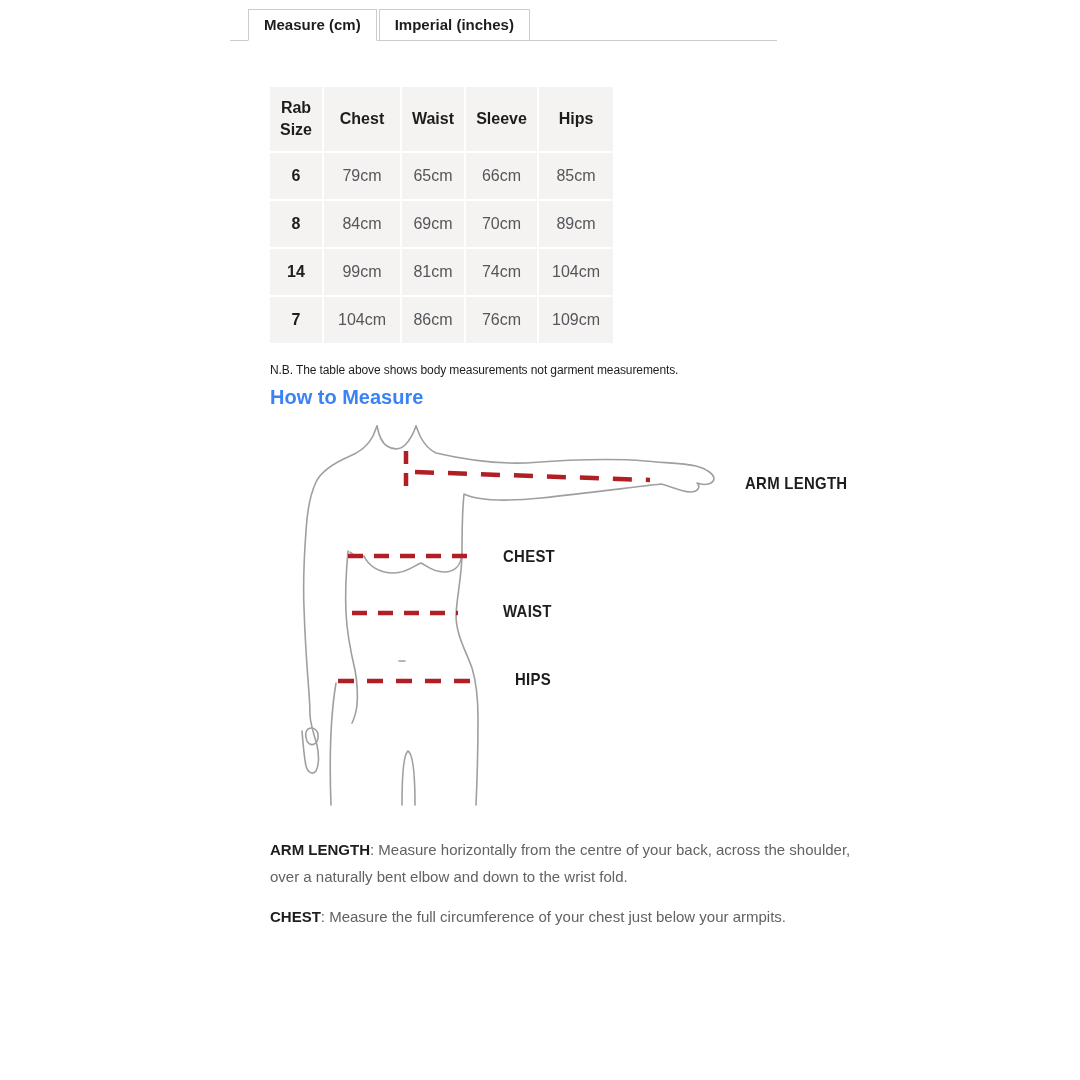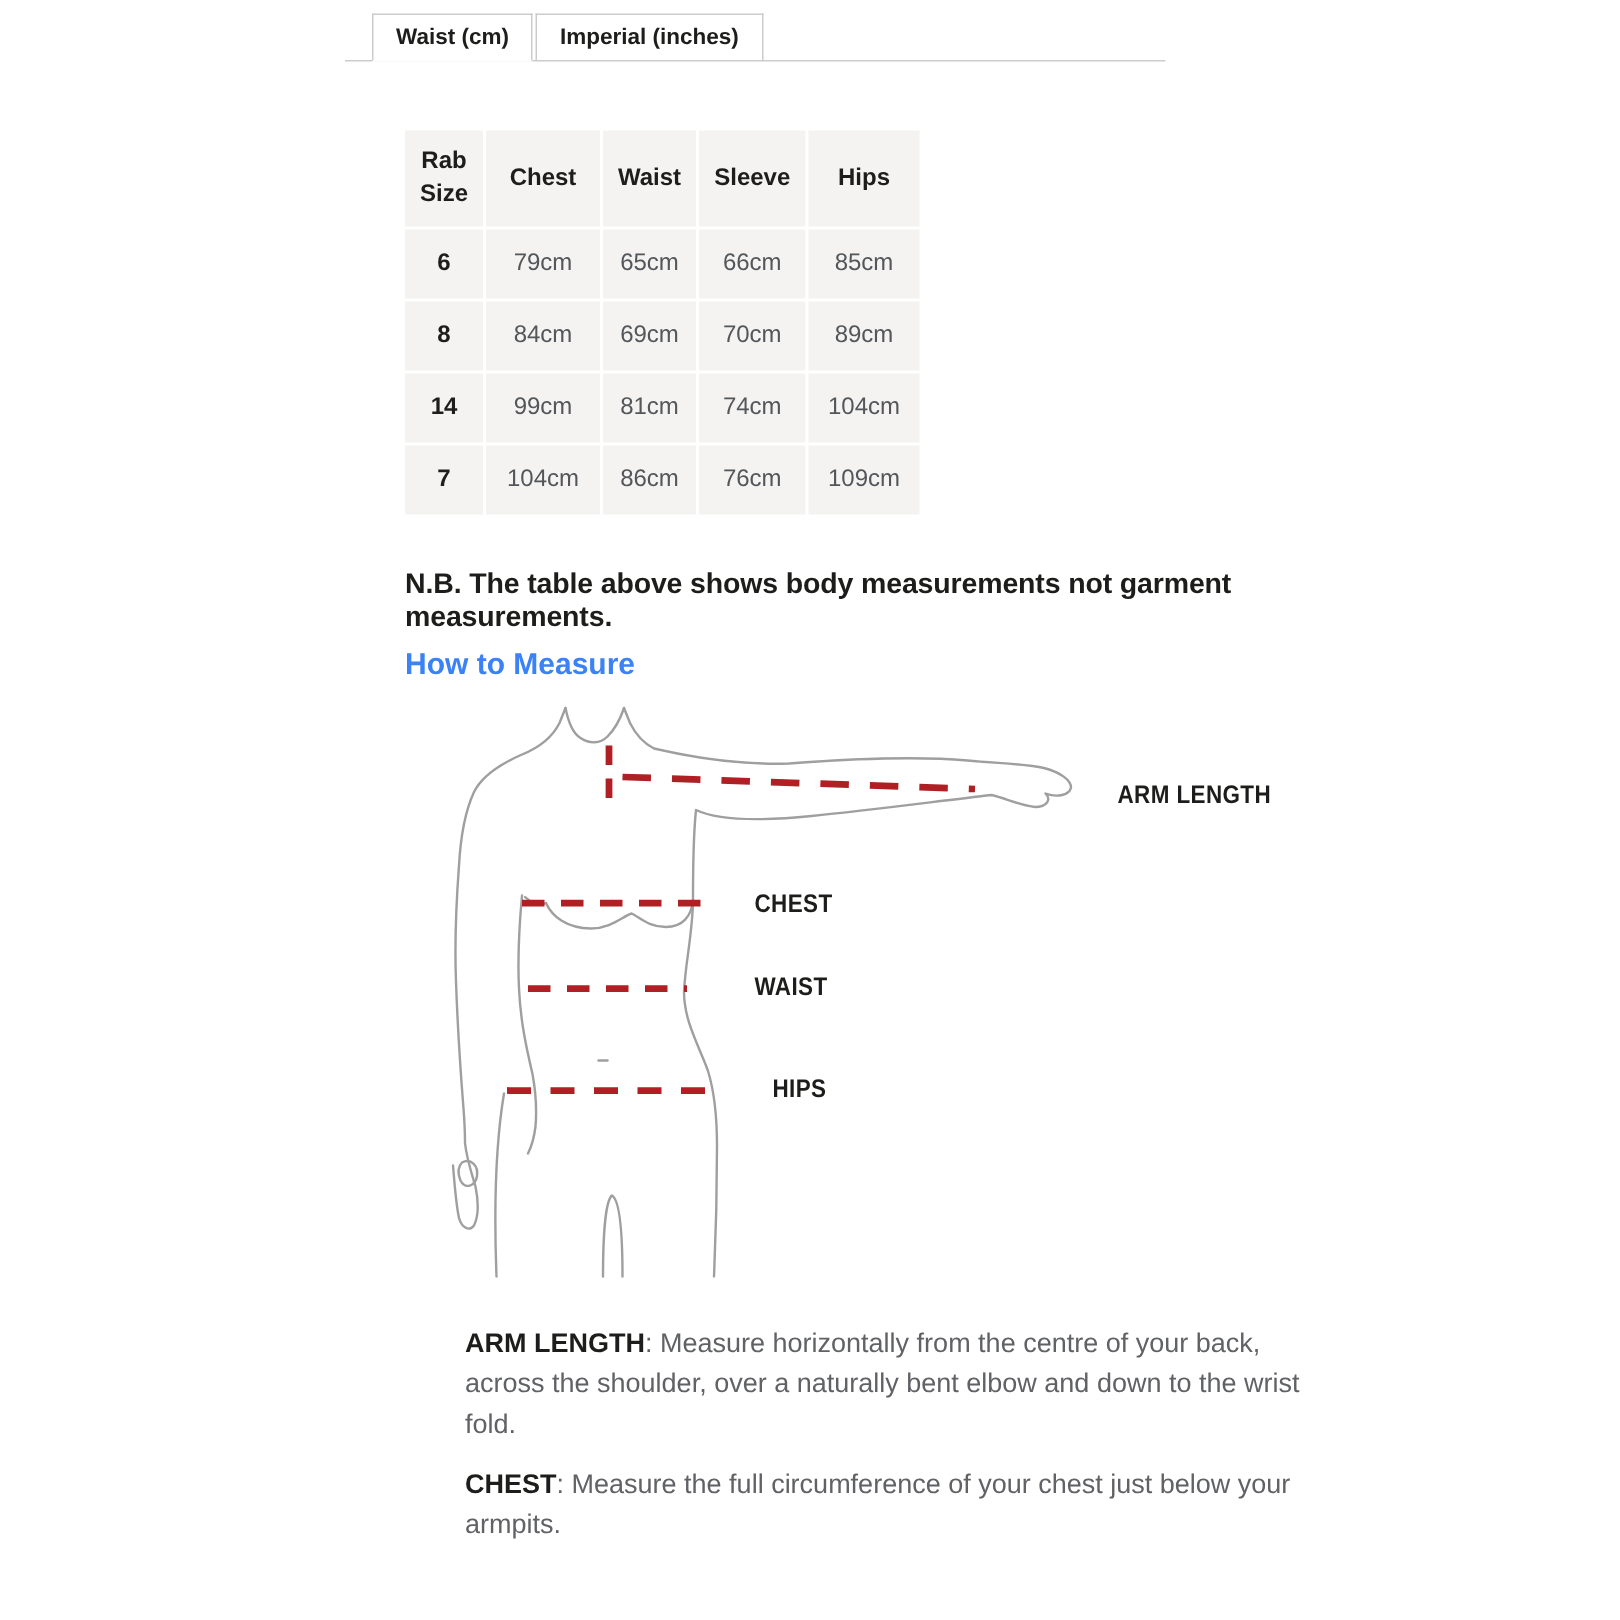--- a/index.html
+++ b/index.html
@@ -30,46 +30,46 @@
   }
   table.size-table th { font-weight:bold; color:#1d1d1b; height:64px; line-height:1.35; }
   table.size-table td { height:46px; color:#53565a; }
   table.size-table td.size-col { font-weight:bold; color:#1d1d1b; }
   .col-size  { width:52px; }
   .col-chest { width:76px; }
   .col-waist { width:62px; }
   .col-sleeve{ width:71px; }
   .col-hips  { width:74px; }
   
-  .nb-note { margin-top:34px; font-size:19px; font-weight:bold; color:#1d1d1b; letter-spacing:-0.1px; }
+  .nb-note { margin-top:18px; font-size:12px; font-weight:normal; color:#1d1d1b; letter-spacing:-0.1px; }
   .section-title { margin-top:9px; font-size:20px; font-weight:bold; color:#3b82f6; }
   
   .figure { position:relative; width:580px; height:392px; margin:14px 0 0 10px; }
   .figure svg { position:absolute; left:0; top:0; }
   .diagram-label {
     position:absolute; font-size:17px; font-weight:bold; color:#1d1d1b;
     transform:scaleX(0.88); transform-origin:left center;
     letter-spacing:0.3px; white-space:nowrap;
   }
   .lbl-arm   { left:465px; top:51px; }
   .lbl-chest { left:223px; top:124px; }
   .lbl-waist { left:223px; top:179px; }
   .lbl-hips  { left:235px; top:247px; }
   
   .instructions { margin-top:21px; width:600px; }
-  .instructions p { font-size:18px; line-height:27px; color:#616265; margin-bottom:13px;margin-left:40px; }
+  .instructions p { font-size:15px; line-height:27px; color:#616265; margin-bottom:13px; }
   .instructions b { color:#1d1d1b; }
 </style>
 </head>
 <body>
 
 <div class="page">
 
   <div class="tabbar">
-    <div class="tab active">Waist (cm)</div>
+    <div class="tab active">Measure (cm)</div>
     <div class="tab">Imperial (inches)</div>
   </div>
 
   <div class="content">
 
     <table class="size-table">
       <colgroup>
         <col class="col-size">
           <col class="col-chest">
           <col class="col-waist">

